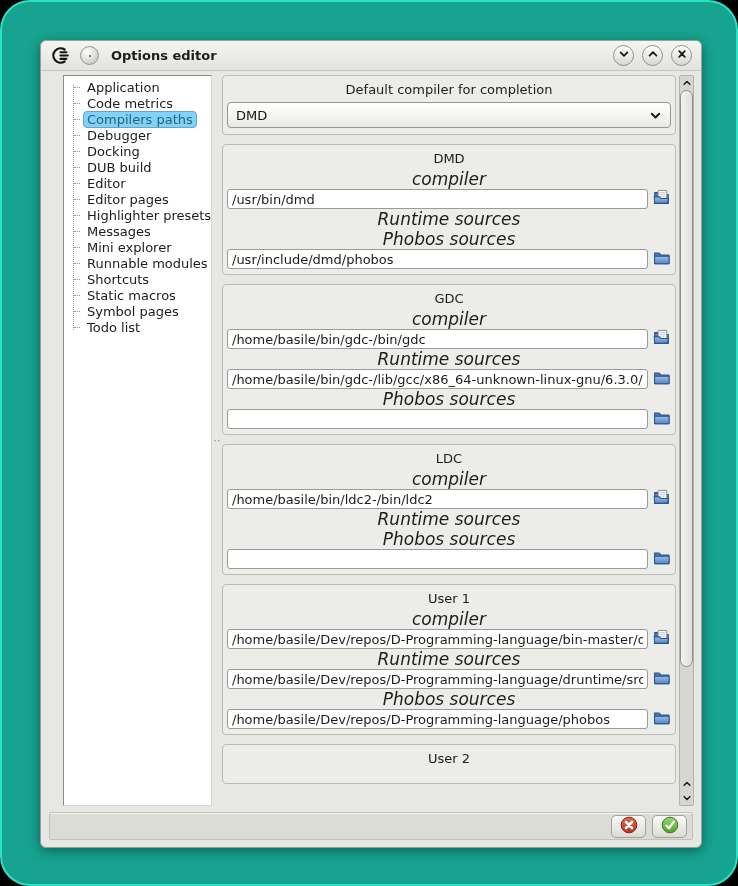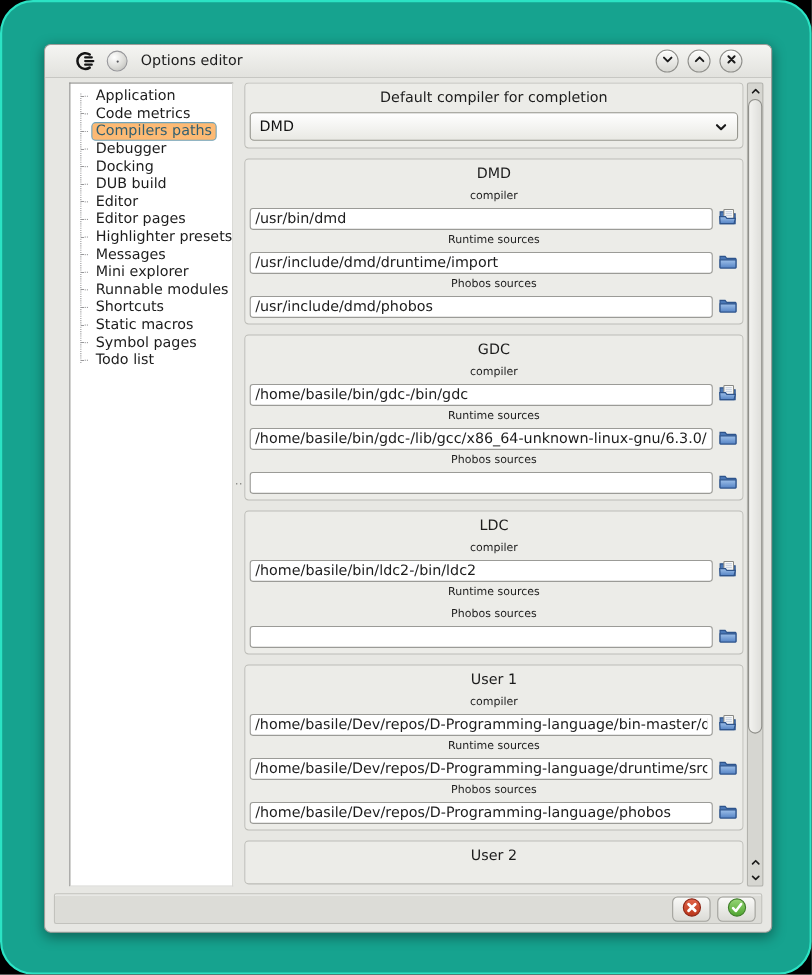--- a/index.html
+++ b/index.html
@@ -13,23 +13,24 @@
     border:2px solid #2BE3C4; border-radius:30px;
   }
   .window {
     position:absolute; left:38px; top:38px; width:662px; height:808px;
     background:#E7E7E3; border:1px solid #9d9d99; border-radius:6px;
     box-shadow:0 3px 12px rgba(0,0,0,0.40);
     display:flex; flex-direction:column; overflow:hidden;
   }
   
   .titlebar {
-    flex:0 0 30px; display:flex; align-items:center; gap:8px; padding:0 26px;
+    flex:0 0 30px; display:flex; align-items:center; gap:8px; padding:0 9px;
     background:linear-gradient(#F5F5F2,#E2E2DE); border-bottom:1px solid #c7c7c3;
     border-radius:5px 5px 0 0;
+    font-weight:bold;
   }
   .logo { width:22px; height:22px; display:flex; align-items:center; justify-content:center; }
   .sphere-btn {
     width:19px; height:19px; border-radius:50%; border:1px solid #96969a; padding:0;
     background:radial-gradient(circle at 35% 30%, #ffffff, #dcdcd8 55%, #b6b6b2);
     position:relative; cursor:default;
   }
   .sphere-btn::after {
     content:""; position:absolute; left:8px; top:8px; width:2px; height:2px;
     border-radius:50%; background:#55555a;
@@ -56,41 +57,41 @@
   .tree-item {
     position:relative; height:16px; line-height:15px; font-size:13px; color:#1c1c1c;
     padding-left:19px; white-space:nowrap; cursor:default;
   }
   .tree-item::before {
     content:""; position:absolute; left:10px; top:8px; width:6px;
     border-top:1px dotted #98989a;
   }
   .tree-item .lbl { display:inline-block; padding:0 3px; border:1px solid transparent; }
   .tree-item.selected .lbl {
-    background:#fdba74; border:1px solid #6FA3BA; border-radius:4px; color:#325F70;
+    background:#7dd3fc; border:1px solid #6FA3BA; border-radius:4px; color:#325F70;
   }
   .splitter {
     flex:0 0 10px; display:flex; align-items:center; justify-content:center;
     color:#8a8a86; font-size:11px; cursor:col-resize;
   }
   .main-view {
     flex:1; min-width:0; overflow:hidden; display:flex; flex-direction:column; gap:9px;
   }
   .group {
     flex:0 0 auto; background:#ECECE8; border:1px solid #bcbcb7; border-radius:4px;
     padding:3px 4px 5px;
   }
   .group-title { text-align:center; font-size:13px; color:#1c1c1c; height:21px; line-height:21px; }
   .combo {
     height:26px; margin-top:2px; border:1px solid #96968f; border-radius:4px;
     background:linear-gradient(#ffffff,#e9e9e4);
     display:flex; align-items:center; padding:0 8px; font-size:13px; color:#111; cursor:default;
   }
   .combo .chev { margin-left:auto; display:flex; }
-  .field-label { text-align:center; font-size:10px; color:#1c1c1c; height:20px; line-height:20px; }
+  .field-label { text-align:center; font-size:17px; color:#1c1c1c; height:20px; line-height:20px;font-style:italic; }
   .field-row { display:flex; align-items:center; gap:3px; height:20px; }
   .path-input {
     flex:1; min-width:0; height:20px; border:1px solid #9b9b97; border-radius:3px;
     background:#fff; padding:0 4px; color:#1c1c1c; outline:none;
     font:13px "DejaVu Sans","Liberation Sans",sans-serif;
   }
   .browse-btn {
     flex:0 0 20px; width:20px; height:20px; border:none; background:transparent; padding:1px;
     display:flex; align-items:center; justify-content:center; cursor:pointer;
   }
@@ -247,28 +248,20 @@
           <div class="field-label">compiler</div>
           <div class="field-row">
             <input class="path-input" value="/usr/bin/dmd" style="">
             <button class="browse-btn">
                 <span><svg width="17" height="17">
                     <use href="#i-openfile"></use>
                   </svg></span>
               </button>
           </div>
           <div class="field-label">Runtime sources</div>
-          <div class="field-row">
-            <input class="path-input" value="/usr/include/dmd/druntime/import" style="">
-            <button class="browse-btn">
-                <span><svg width="17" height="17">
-                    <use href="#i-folder"></use>
-                  </svg></span>
-              </button>
-          </div>
           <div class="field-label">Phobos sources</div>
           <div class="field-row">
             <input class="path-input" value="/usr/include/dmd/phobos" style="">
             <button class="browse-btn">
                 <span><svg width="17" height="17">
                     <use href="#i-folder"></use>
                   </svg></span>
               </button>
           </div>
         </div>

